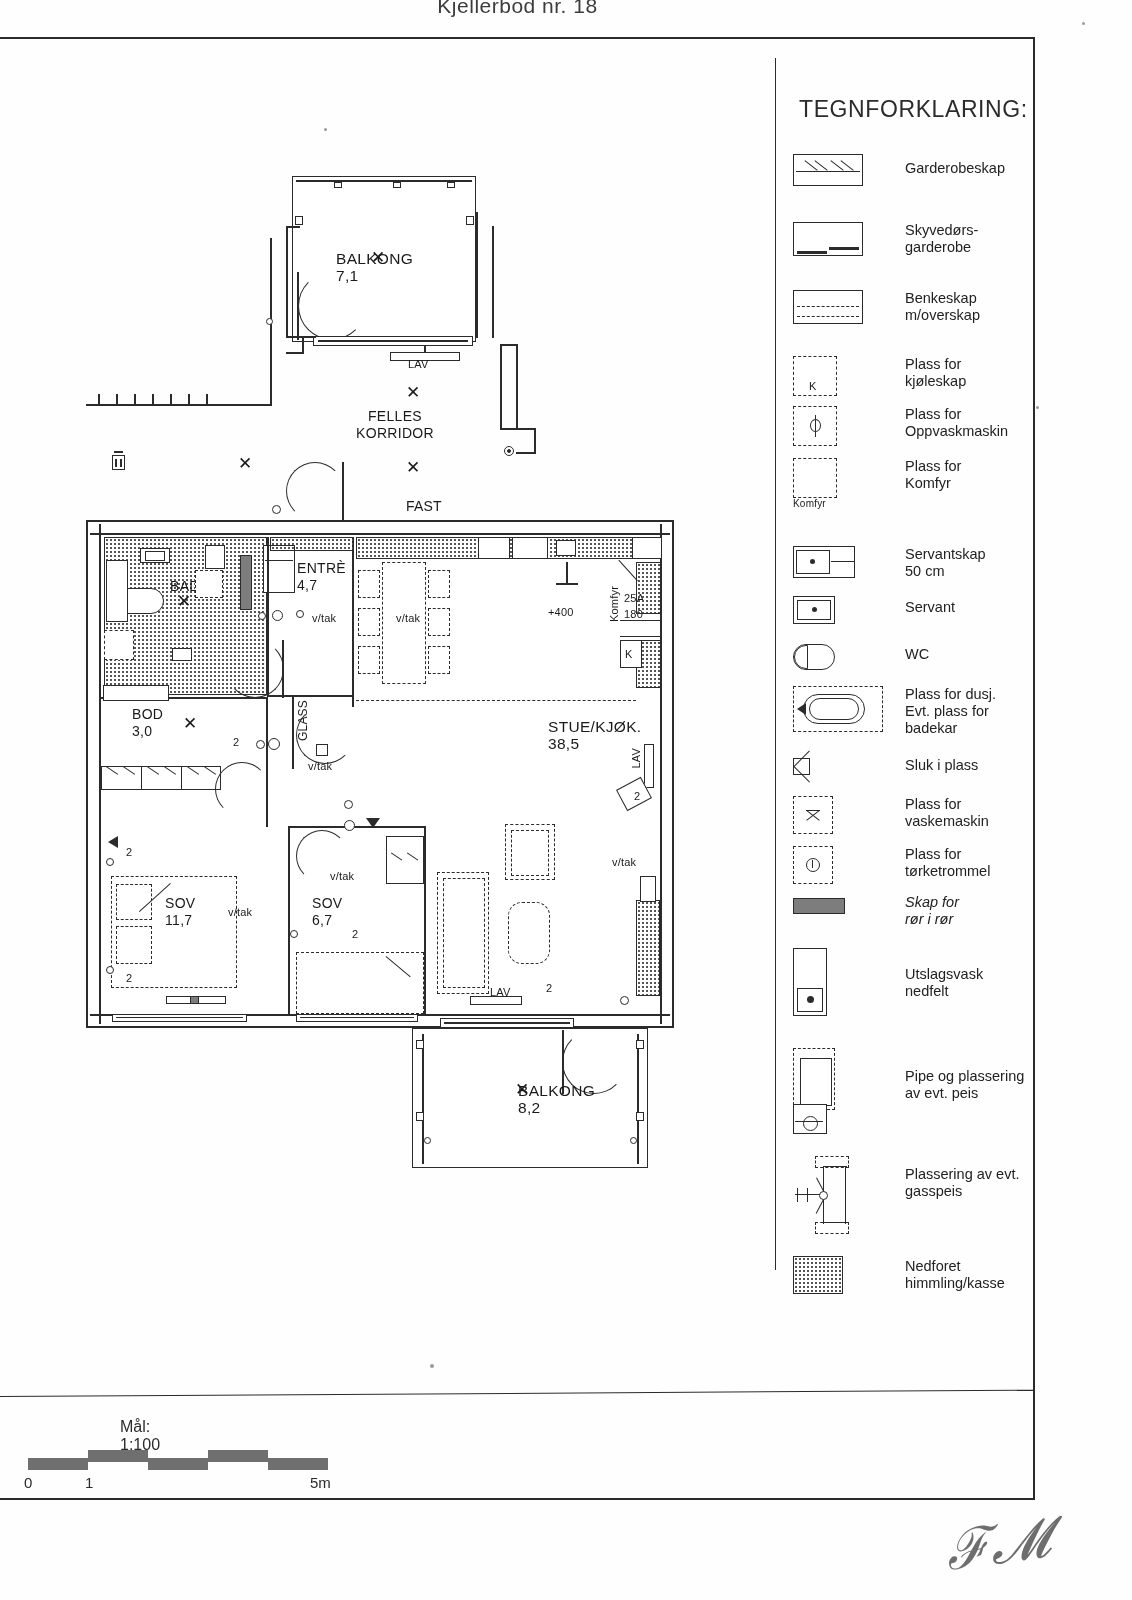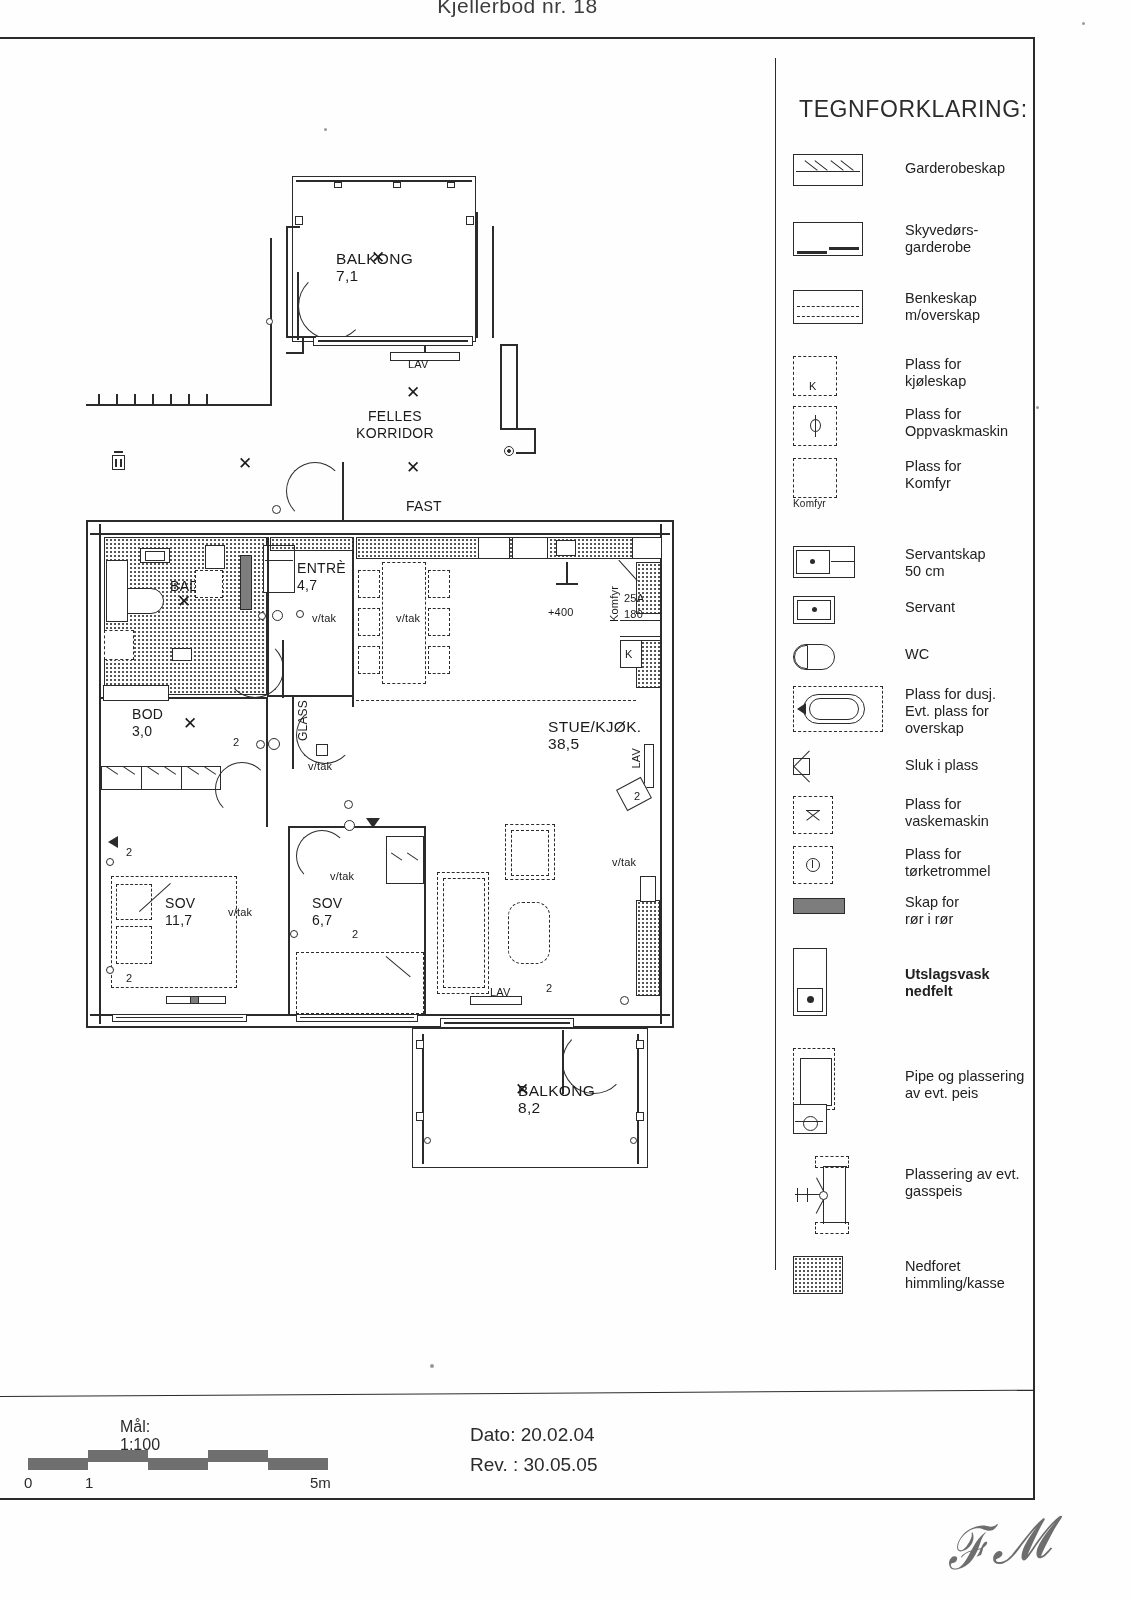--- a/index.html
+++ b/index.html
@@ -431,21 +431,21 @@
 
     <div class="legend-row" style="top:628px;">
       <div class="legend-icon" style="width:90px;height:46px;">
         <div class="bx-d" style="left:0;top:0;width:90px;height:46px;"></div>
         <div class="bx" style="left:10px;top:8px;width:62px;height:30px;border-radius:15px;"></div>
         <div class="bx" style="left:16px;top:12px;width:50px;height:22px;border-radius:11px;"></div>
         <div style="position:absolute;left:4px;top:17px;width:0;height:0;border-top:6px solid transparent;border-bottom:6px solid transparent;border-right:9px solid #2b2b2b;"></div>
       </div>
       <div class="legend-label" style="top:0;">Plass for dusj.
 Evt. plass for
-overskap</div>
+badekar</div>
     </div>
 
     <div class="legend-row" style="top:700px;">
       <div class="legend-icon" style="width:18px;height:18px;">
         <div class="bx" style="left:0;top:0;width:17px;height:17px;"></div>
         <div class="w" style="left:1px;top:8px;width:22px;height:1.2px;transform:rotate(45deg);transform-origin:left center;"></div>
         <div class="w" style="left:1px;top:8px;width:22px;height:1.2px;transform:rotate(-45deg);transform-origin:left center;"></div>
       </div>
       <div class="legend-label" style="top:-1px;">Sluk i plass</div>
     </div>
@@ -468,31 +468,31 @@
         <div class="w" style="left:19px;top:14px;width:1.3px;height:8px;"></div>
       </div>
       <div class="legend-label" style="top:0;">Plass for
 tørketrommel</div>
     </div>
 
     <div class="legend-row" style="top:840px;">
       <div class="legend-icon" style="width:52px;height:16px;">
         <div class="solid-fill" style="left:0;top:0;width:52px;height:16px;"></div>
       </div>
-      <div class="legend-label" style="top:-4px;">Skap for
+      <div class="legend-label" style="top:-4px;font-style:italic;">Skap for
 rør i rør</div>
     </div>
 
     <div class="legend-row" style="top:890px;">
       <div class="legend-icon" style="width:34px;height:68px;">
         <div class="bx" style="left:0;top:0;width:34px;height:68px;"></div>
         <div class="bx" style="left:4px;top:40px;width:26px;height:24px;"></div>
         <div class="w" style="left:14px;top:48px;width:7px;height:7px;border-radius:50%;"></div>
       </div>
-      <div class="legend-label" style="top:18px;font-weight:bold;">Utslagsvask
+      <div class="legend-label" style="top:18px;">Utslagsvask
 nedfelt</div>
     </div>
 
     <div class="legend-row" style="top:990px;">
       <div class="legend-icon" style="width:48px;height:86px;">
         <div class="bx-d" style="left:0;top:0;width:42px;height:62px;"></div>
         <div class="bx" style="left:7px;top:10px;width:32px;height:48px;"></div>
         <div class="bx" style="left:0;top:56px;width:34px;height:30px;"></div>
         <div class="w" style="left:10px;top:68px;width:13px;height:13px;border-radius:50%;border:1.3px solid #2b2b2b;background:transparent;"></div>
         <div class="w" style="left:2px;top:73px;width:28px;height:1.3px;"></div>
@@ -534,24 +534,20 @@
     <div class="sb" style="left:0;top:40px;width:60px;height:12px;"></div>
     <div class="sb" style="left:60px;top:32px;width:60px;height:12px;"></div>
     <div class="sb" style="left:120px;top:40px;width:60px;height:12px;"></div>
     <div class="sb" style="left:180px;top:32px;width:60px;height:12px;"></div>
     <div class="sb" style="left:240px;top:40px;width:60px;height:12px;"></div>
     <div class="sb-num" style="left:-4px;top:56px;">0</div>
     <div class="sb-num" style="left:57px;top:56px;">1</div>
     <div class="sb-num" style="left:282px;top:56px;">5m</div>
   </div>
 
-  <div class="dates">
-    <div>Dato: 20.02.04</div>
-    <div>Rev. : 30.05.05</div>
-  </div>
 
   <div class="sig">ℱ𝓜</div>
 
   <div class="speck" style="left:324px;top:128px;width:3px;height:3px;"></div>
   <div class="speck" style="left:1036px;top:406px;width:3px;height:3px;"></div>
   <div class="speck" style="left:430px;top:1364px;width:4px;height:4px;"></div>
   <div class="speck" style="left:1082px;top:22px;width:3px;height:3px;"></div>
 
 </div>
 

